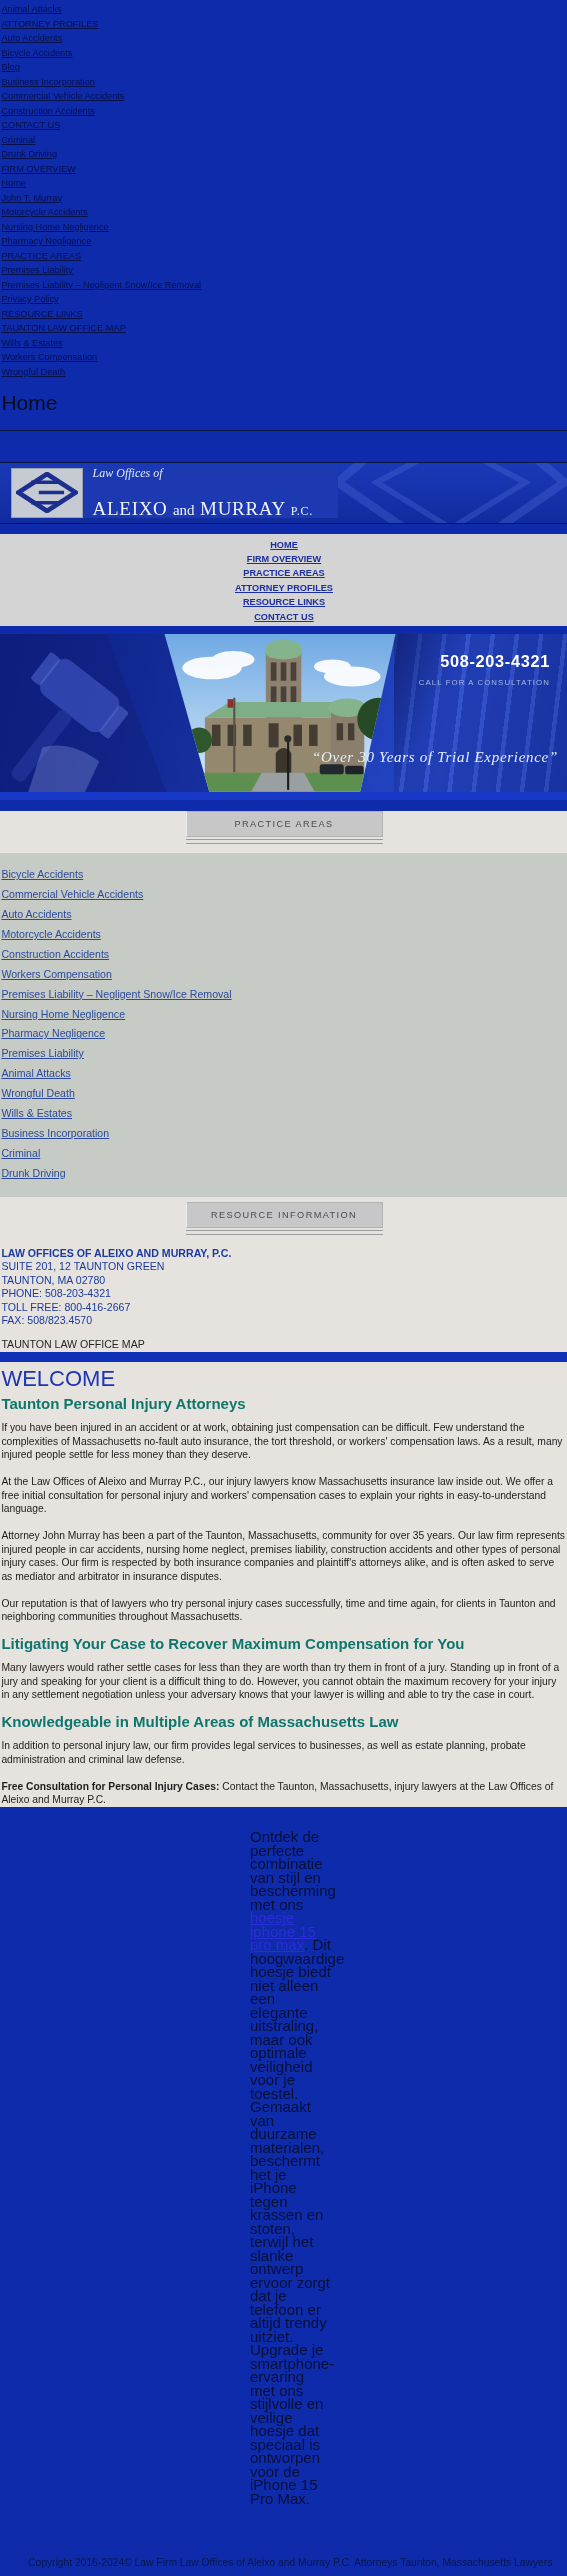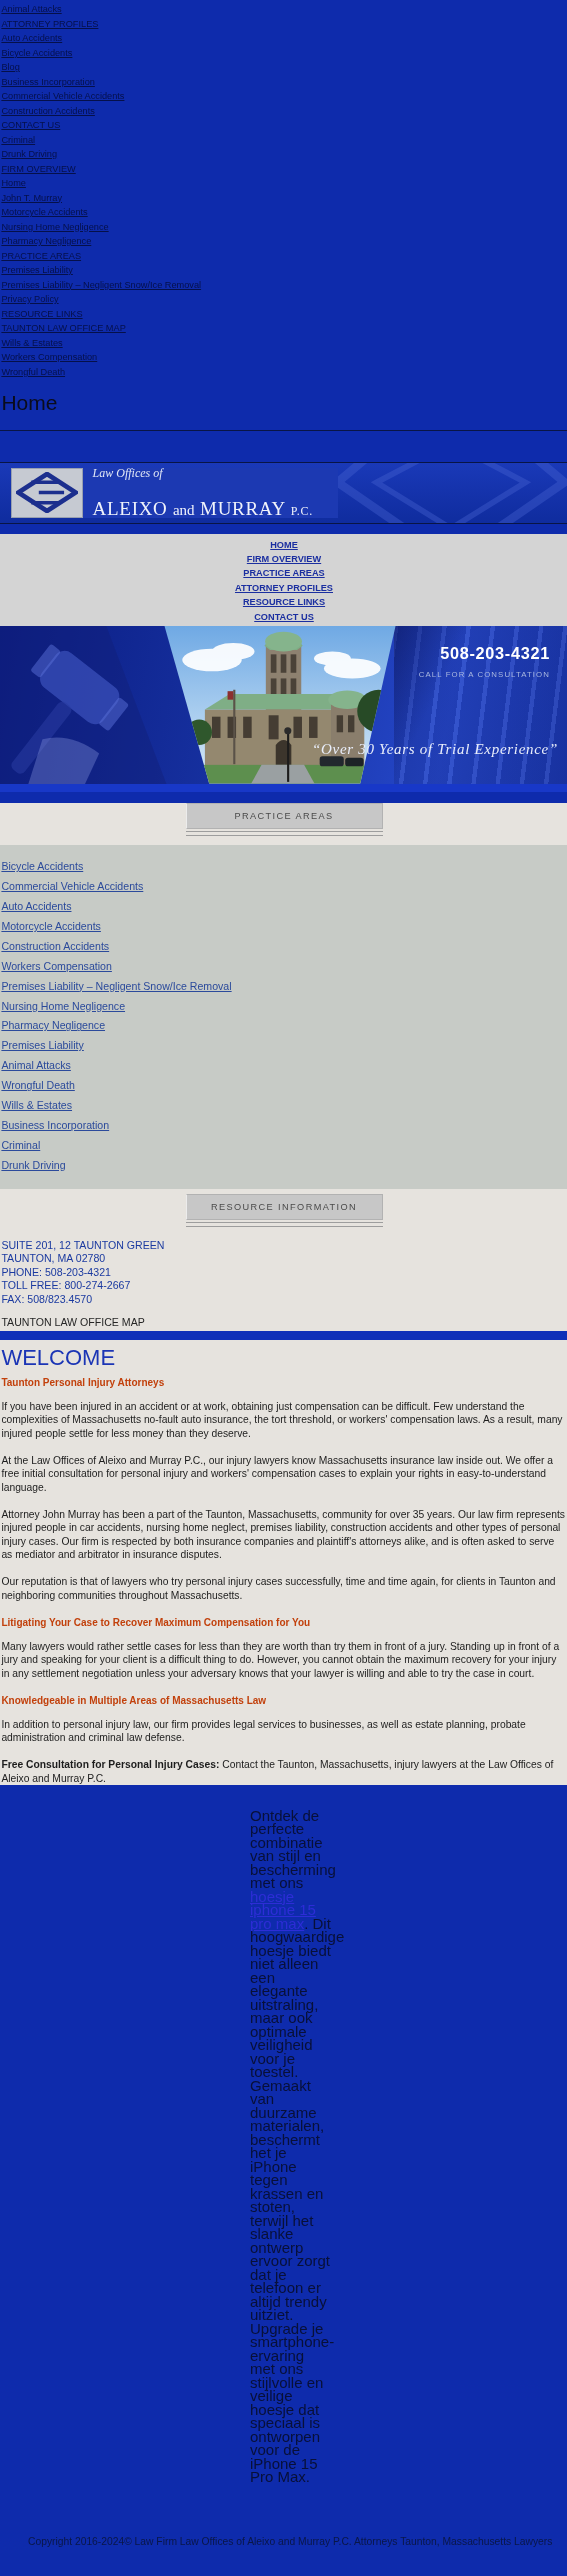--- a/index.html
+++ b/index.html
@@ -28,21 +28,21 @@
   .tagline{font-family:"Liberation Serif",serif;font-style:italic;font-size:12px;color:#e2e8f6;margin-bottom:17px;}
   .firmline{font-family:"Liberation Serif",serif;font-size:19px;color:#f0f3fb;letter-spacing:0.7px;}
   .firmline .small{font-size:15px;letter-spacing:0;}
   .firmline .pc{font-size:12px;}
   .watermark{position:absolute;right:0;top:-34px;opacity:.40;}
   .gap2{height:10.6px;}
   
   nav{background:#d4d4d4;text-align:center;padding:3.5px 0 1.4px;}
   nav a{display:block;font-size:9.2px;font-weight:bold;color:#1b2fa0;text-decoration:underline;line-height:14.4px;}
   
-  .hero-wrap{padding-top:0;}
+  .hero-wrap{padding-top:8px;}
   .hero{position:relative;height:158px;overflow:hidden;
         background:linear-gradient(100deg,#0a1c82 0%,#16309f 40%,#2547c9 78%,#1b38b0 100%);}
   .drape{position:absolute;right:0;top:0;width:174px;height:100%;
          background:
            linear-gradient(115deg,rgba(10,20,90,.55) 0%,rgba(10,20,90,0) 30%),
            repeating-linear-gradient(97deg,rgba(255,255,255,.07) 0 4.3px,rgba(0,0,40,.12) 4.3px 24px);}
   .gavel{position:absolute;left:0;top:0;}
   .photo{position:absolute;left:162px;top:0;width:236px;height:158px;
          clip-path:polygon(1% 0,99% 0,84% 100%,20% 100%);}
   .phone{position:absolute;top:18.5px;right:18px;color:#ffffff;font-size:16.3px;font-weight:bold;letter-spacing:0.7px;}
@@ -56,21 +56,21 @@
   .tab{width:197px;margin:5.7px auto 0;background:#c7c7c7;border:0.7px solid #b2b2b2;border-left-color:#ececec;
        box-sizing:border-box;text-align:center;font-size:9.2px;color:#4a4a4a;letter-spacing:1.4px;padding:7px 0;}
   .tab-lines{width:197px;margin:2.1px auto 0;height:2.8px;border-top:0.7px solid #9d9d9d;border-bottom:0.7px solid #9d9d9d;}
   .practice-panel{margin-top:8.5px;background:#c7cbc6;padding:15.6px 0 10px 1.4px;}
   .practice-panel a{display:block;font-size:10.6px;color:#2b4a9b;text-decoration:underline;margin-bottom:6.4px;line-height:13.5px;}
   .contact-block{margin:11.4px 0 0 1.4px;font-size:10.6px;line-height:13.5px;color:#1b3aa0;}
   .contact-firm{font-weight:bold;}
   .map-link{display:block;margin:10px 0 2.8px 1.4px;font-size:10.6px;color:#262626;text-decoration:none;}
   .blue-bar{height:9.2px;background:#1030b8;}
   h1.welcome{font-size:22px;font-weight:400;color:#1b35b5;margin:5.7px 0 7px 1.4px;line-height:23px;}
-  .content h2{font-size:10px;color:#c2410c;margin:5.7px 1.4px 10px;line-height:14px;}
+  .content h2{font-size:15px;color:#0f766e;margin:5.7px 1.4px 10px;line-height:14px;}
   .content p{font-size:10.3px;line-height:13.5px;color:#1d1d1d;margin:0 2.1px 13.5px 1.4px;}
   
   footer{background:var(--page_blue,#0e2bac);padding-top:10px;}
   .ad-col{width:81px;margin-left:250px;font-size:15px;line-height:13.5px;color:#081038;}
   .ad-col a{color:#2d2dd6;text-decoration:underline;}
   .copyright{margin-top:51px;text-align:left;font-size:10.3px;line-height:13.5px;color:#0a1747;padding:0 1.4px 45px 28px;}
 </style>
 </head>
 <body>
 
@@ -349,29 +349,30 @@
 
         <a href="#">Criminal</a>
 
         <a href="#">Drunk Driving</a>
       </section>
 
     <div class="tab">RESOURCE INFORMATION</div>
     <div class="tab-lines"></div>
 
     <div class="contact-block">
+      <div class="contact-firm">LAW OFFICES OF ALEIXO AND MURRAY, P.C.</div>
       <div>
 
           <div class="contact-line">SUITE 201, 12 TAUNTON GREEN</div>
 
           <div class="contact-line">TAUNTON, MA 02780</div>
 
           <div class="contact-line">PHONE: 508-203-4321</div>
 
-          <div class="contact-line">TOLL FREE: 800-274-2667</div>
+          <div class="contact-line">TOLL FREE: 800-416-2667</div>
 
           <div class="contact-line">FAX: 508/823.4570</div>
         </div>
     </div>
 
     <a href="#" class="map-link">TAUNTON LAW OFFICE MAP</a>
 
     <div class="blue-bar"></div>
 
     <h1 class="welcome">WELCOME</h1>

